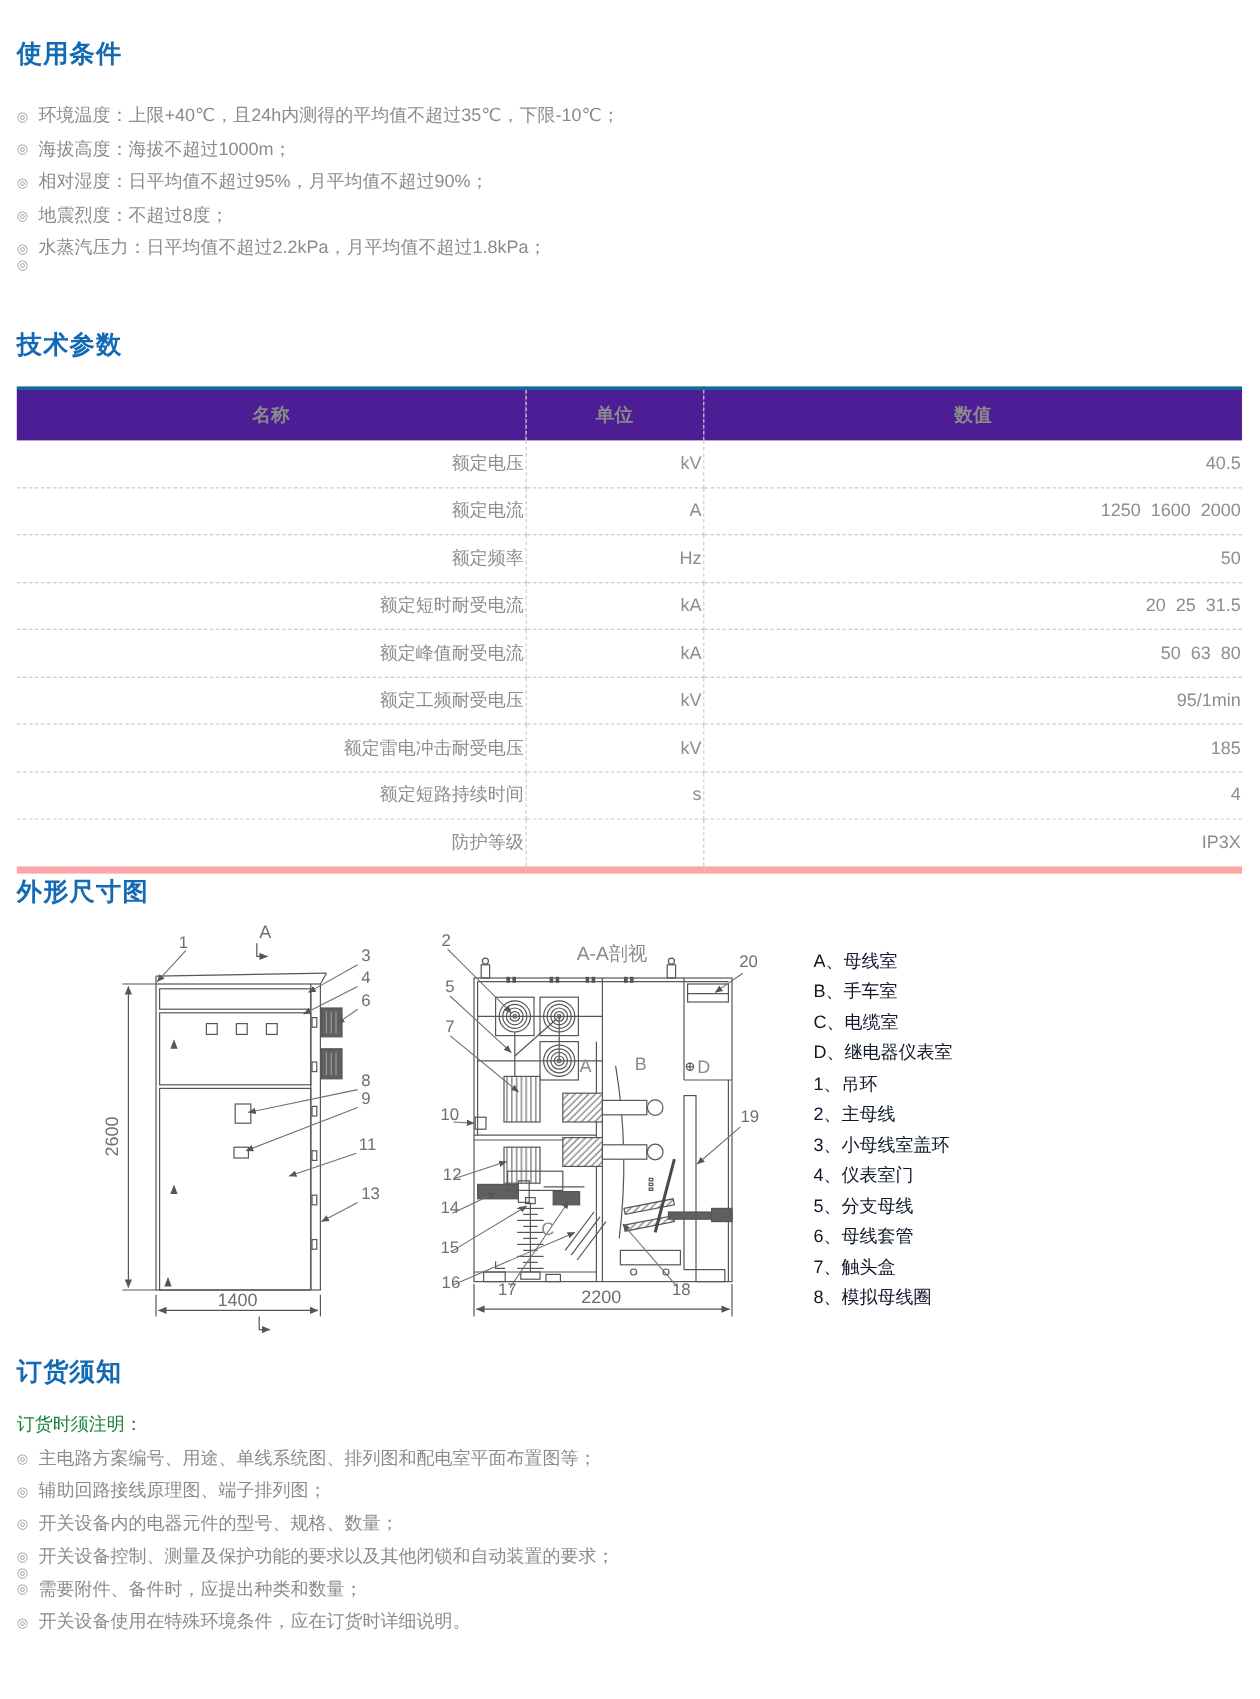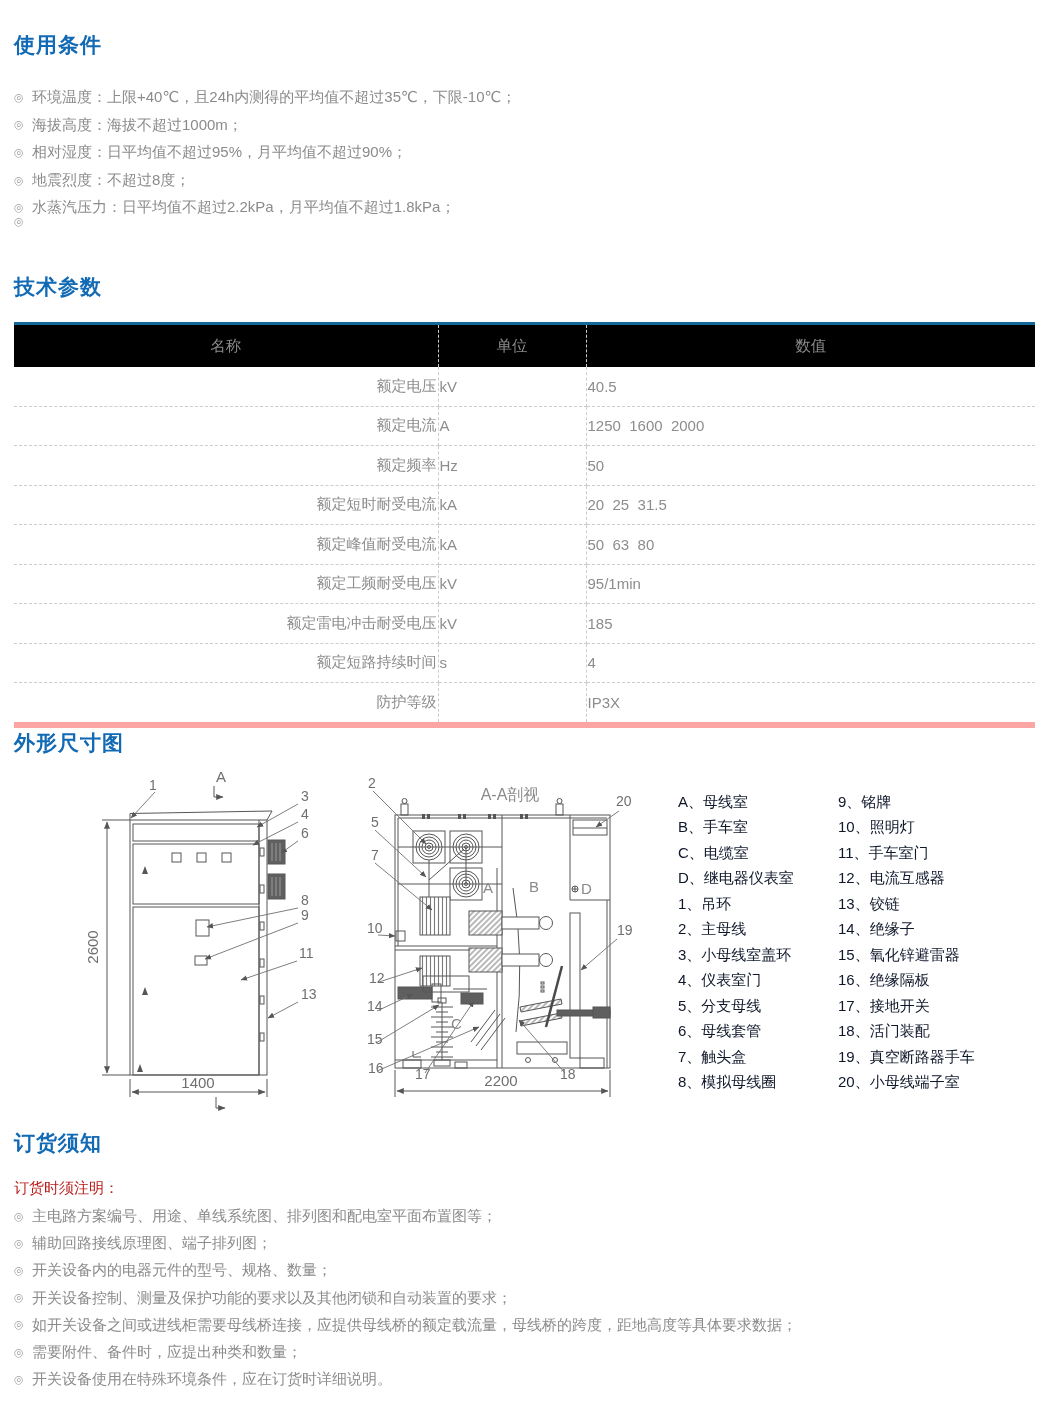--- a/index.html
+++ b/index.html
@@ -23,39 +23,39 @@
   }
   #usage-list { top:83px; }
   #usage-list li { line-height:27.6px; }
   #order-list { top:1202px; }
   #order-list li { line-height:27.2px; }
   .blt {
     position:absolute; left:0; top:50%; transform:translateY(-50%);
     font-size:11px; color:#9c9c9c; line-height:normal;
   }
   #order-intro {
-    position:absolute; left:14px; top:1180px; font-size:15px; color:#b91c1c;
+    position:absolute; left:14px; top:1180px; font-size:15px; color:#15803d;
     line-height:16px;
   }
 
   
   #param-table {
     position:absolute; left:14px; top:322px; width:1021px;
     border-collapse:collapse; table-layout:fixed;
     border-top:3px solid #15689a;
   }
   #param-table col.c1 { width:424px; }
   #param-table col.c2 { width:148px; }
   #param-table col.c3 { width:449px; }
   #param-table th {
-    background:#000000; height:40px; font-weight:normal;
+    background:#4c1d95; height:40px; font-weight:bold;
     font-size:15.5px; color:#8a8a8a;
   }
   #param-table td {
-    height:36.5px; font-size:15px; color:#8d8d8d; text-align:left;
+    height:36.5px; font-size:15px; color:#8d8d8d; text-align:right;
     border-bottom:1px dashed #cccccc; white-space:pre-wrap;
   }
   #param-table td.lbl { text-align:right; padding-left:55px; }
   #param-table th:nth-child(1), #param-table th:nth-child(2),
   #param-table td:nth-child(1), #param-table td:nth-child(2) {
     border-right:1px dashed #cccccc;
   }
   #param-table tr:last-child td { border-bottom:6px solid #fca5a5; }
 
   
@@ -400,40 +400,26 @@
     <li>D、继电器仪表室</li>
     <li>1、吊环</li>
     <li>2、主母线</li>
     <li>3、小母线室盖环</li>
     <li>4、仪表室门</li>
     <li>5、分支母线</li>
     <li>6、母线套管</li>
     <li>7、触头盒</li>
     <li>8、模拟母线圈</li>
   </ul>
-  <ul class="legend" id="legend-col2">
-    <li>9、铭牌</li>
-    <li>10、照明灯</li>
-    <li>11、手车室门</li>
-    <li>12、电流互感器</li>
-    <li>13、铰链</li>
-    <li>14、绝缘子</li>
-    <li>15、氧化锌避雷器</li>
-    <li>16、绝缘隔板</li>
-    <li>17、接地开关</li>
-    <li>18、活门装配</li>
-    <li>19、真空断路器手车</li>
-    <li>20、小母线端子室</li>
-  </ul>
 
   <h2 class="sec-title" id="order-title">订货须知</h2>
   <div id="order-intro">订货时须注明：</div>
   <ul class="blist" id="order-list">
     <li><span class="blt">◎</span><span>主电路方案编号、用途、单线系统图、排列图和配电室平面布置图等；</span></li>
     <li><span class="blt">◎</span><span>辅助回路接线原理图、端子排列图；</span></li>
     <li><span class="blt">◎</span><span>开关设备内的电器元件的型号、规格、数量；</span></li>
     <li><span class="blt">◎</span><span>开关设备控制、测量及保护功能的要求以及其他闭锁和自动装置的要求；</span></li>
-    <li><span class="blt">◎</span><span>如开关设备之间或进线柜需要母线桥连接，应提供母线桥的额定载流量，母线桥的跨度，距地高度等具体要求数据；</span></li>
+    <li><span class="blt">◎</span></li>
     <li><span class="blt">◎</span><span>需要附件、备件时，应提出种类和数量；</span></li>
     <li><span class="blt">◎</span><span>开关设备使用在特殊环境条件，应在订货时详细说明。</span></li>
   </ul>
 
 </div>
 
 </body></html>

